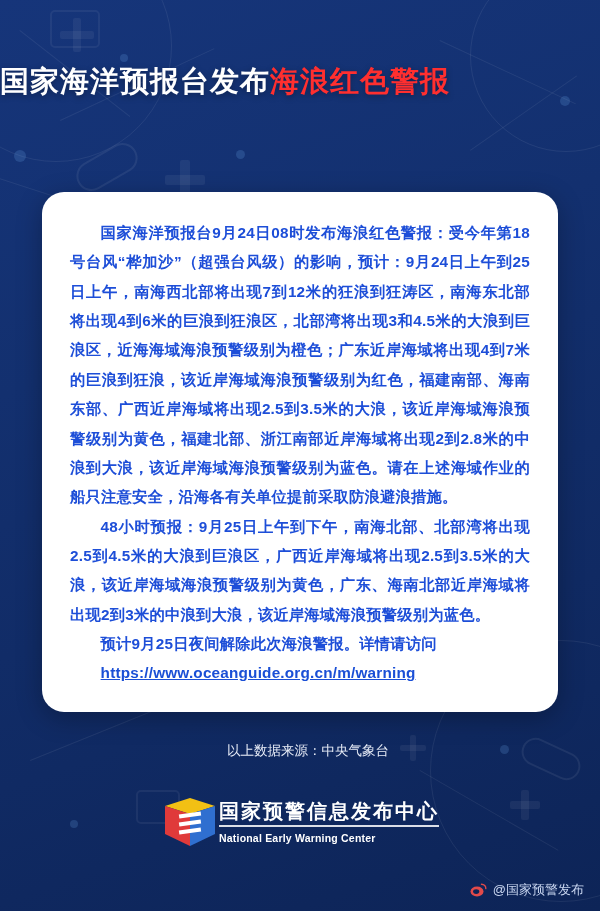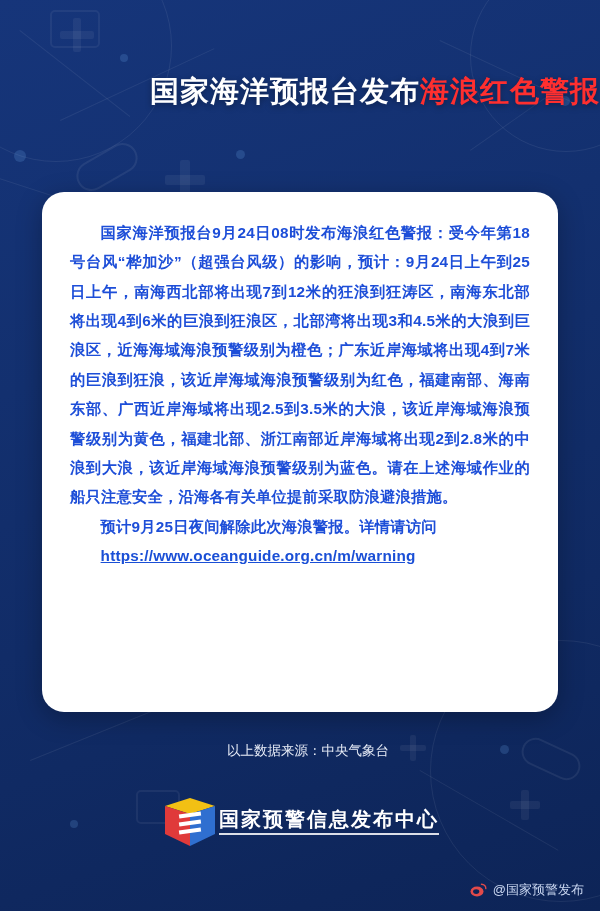--- a/index.html
+++ b/index.html
@@ -71,24 +71,24 @@
   .pill {
     position: absolute;
     border-radius: 999px;
     border: 2px solid rgba(255,255,255,0.07);
     pointer-events: none;
   }
 
   
   .header {
     position: absolute;
-    top: 72px;
+    top: 62px;
     left: 0;
     width: 100%;
-    text-align: right;
+    text-align: left;
     z-index: 5;
   }
   .header-title {
     font-size: 29px;
     font-weight: bold;
     letter-spacing: 1px;
     color: #ffffff;
     text-shadow: 0 2px 6px rgba(0,0,0,0.35);
     display: inline-block;
     white-space: nowrap;
@@ -242,20 +242,21 @@
   <div class="deco" style="left:50px; top:10px; width:46px; height:34px; border:2px solid rgba(255,255,255,0.06); border-radius:5px;"></div>
   <div class="deco" style="left:136px; top:790px; width:40px; height:30px; border:2px solid rgba(255,255,255,0.06); border-radius:5px;"></div>
 
   <div class="header">
     <div class="header-title"><span>国家海洋预报台发布</span><span class="hl">海浪红色警报</span></div>
   </div>
 
   <div class="card">
     <div class="card-body">
       <p>国家海洋预报台9月24日08时发布海浪红色警报：受今年第18号台风“桦加沙”（超强台风级）的影响，预计：9月24日上午到25日上午，南海西北部将出现7到12米的狂浪到狂涛区，南海东北部将出现4到6米的巨浪到狂浪区，北部湾将出现3和4.5米的大浪到巨浪区，近海海域海浪预警级别为橙色；广东近岸海域将出现4到7米的巨浪到狂浪，该近岸海域海浪预警级别为红色，福建南部、海南东部、广西近岸海域将出现2.5到3.5米的大浪，该近岸海域海浪预警级别为黄色，福建北部、浙江南部近岸海域将出现2到2.8米的中浪到大浪，该近岸海域海浪预警级别为蓝色。请在上述海域作业的船只注意安全，沿海各有关单位提前采取防浪避浪措施。</p>
+      <p>48小时预报：9月25日上午到下午，南海北部、北部湾将出现2.5到4.5米的大浪到巨浪区，广西近岸海域将出现2.5到3.5米的大浪，该近岸海域海浪预警级别为黄色，广东、海南北部近岸海域将出现2到3米的中浪到大浪，该近岸海域海浪预警级别为蓝色。</p>
       <p class="nolink"><span>预计9月25日夜间解除此次海浪警报。详情请访问</span></p>
       <p style="text-indent:2em;"><span class="link">https://www.oceanguide.org.cn/m/warning</span></p>
     </div>
   </div>
 
   <div class="source">以上数据来源：中央气象台</div>
 
   <div class="logo-block">
     <div class="logo-mark">
       <svg width="58" height="52" viewBox="0 0 58 52">
@@ -263,20 +264,21 @@
         <polygon points="4,10 4,38 29,50 29,18" fill="#e03a3a"></polygon>
         <polygon points="54,10 54,38 29,50 29,18" fill="#2f6fd0"></polygon>
         <rect x="18" y="17" width="22" height="4" fill="#ffffff" transform="rotate(-8 29 19)"></rect>
         <rect x="18" y="25" width="22" height="4" fill="#ffffff" transform="rotate(-8 29 27)"></rect>
         <rect x="18" y="33" width="22" height="4" fill="#ffffff" transform="rotate(-8 29 35)"></rect>
       </svg>
     </div>
     <div class="logo-text">
       <div class="logo-cn">国家预警信息发布中心</div>
       <div class="logo-underline"></div>
+      <div class="logo-en">National Early Warning Center</div>
     </div>
   </div>
 
   <div class="footer">
     <span class="weibo-icon">
       <svg width="17" height="14" viewBox="0 0 17 14">
         <ellipse cx="7" cy="8.5" rx="6.5" ry="5" fill="#e24a4a"></ellipse>
         <ellipse cx="6.2" cy="8.6" rx="3.1" ry="2.4" fill="#0d2457"></ellipse>
         <path d="M11.5 1.2c2.6 0 4.6 2 4.3 4.4" stroke="#e24a4a" stroke-width="1.4" fill="none" stroke-linecap="round"></path>
       </svg>

